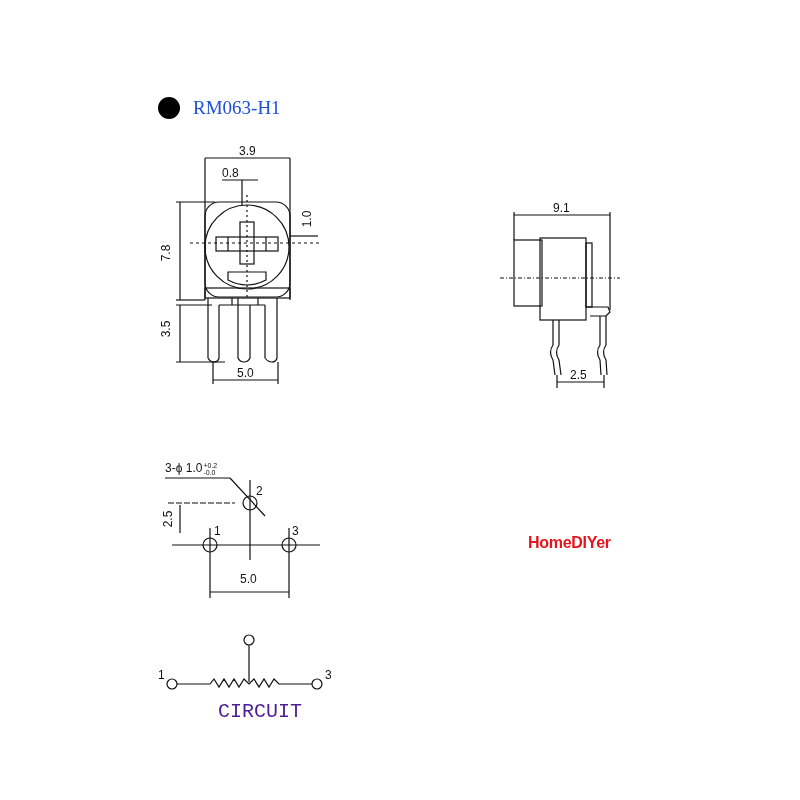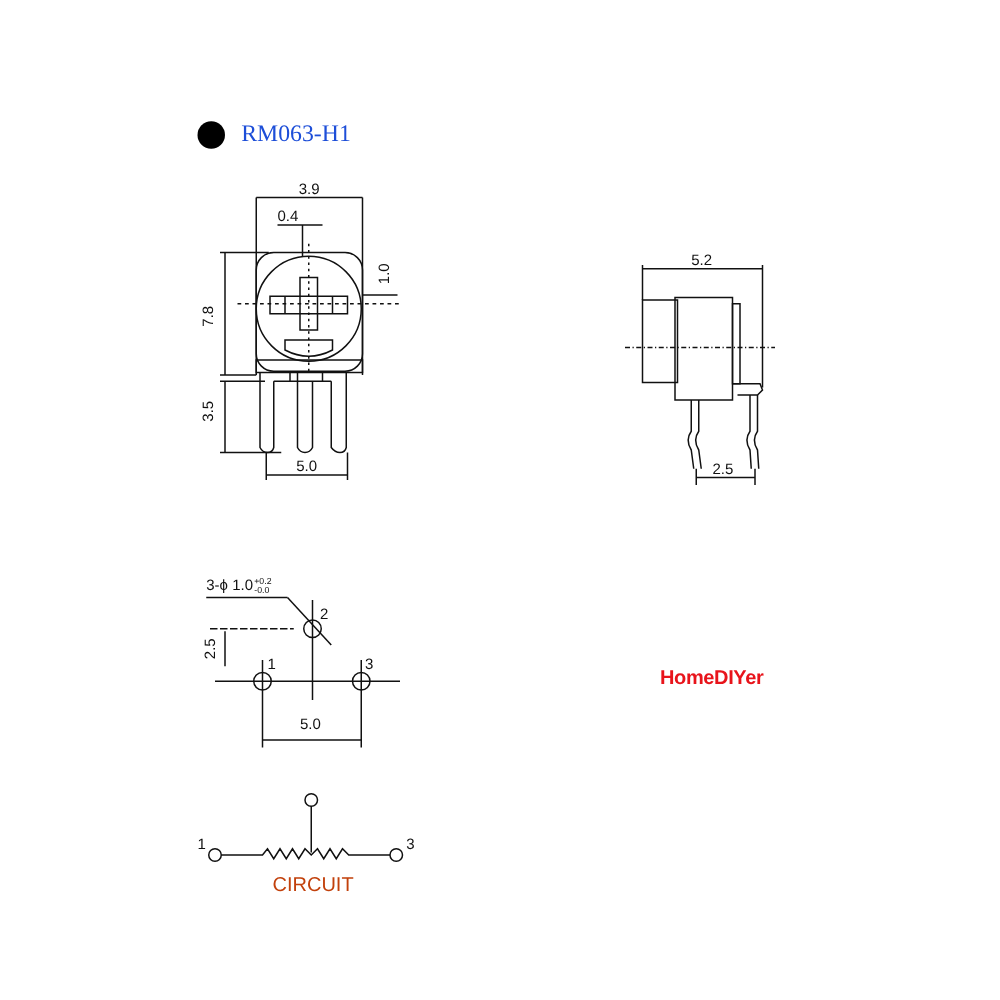--- a/index.html
+++ b/index.html
@@ -2,21 +2,21 @@
 <html><head>
 <meta charset="utf-8">
 <style>
   html,body{margin:0;padding:0;background:#ffffff;}
   body{width:800px;height:800px;position:relative;overflow:hidden;}
   .abs{position:absolute;}
   .title{left:193px;top:97px;font-family:"Liberation Serif",serif;font-size:19px;color:#1d4ed8;}
   .bullet{left:158px;top:97px;width:22px;height:22px;border-radius:50%;background:#000;}
   .dim{font-family:"Liberation Sans",sans-serif;font-size:12px;color:#111;}
   .brand{left:528px;top:534px;font-family:"Liberation Sans",sans-serif;font-weight:bold;font-size:16px;color:#e8141b;letter-spacing:-0.3px;}
-  .circ{left:218px;top:700px;font-family:Liberation Sans, sans-serif;font-size:16px;color:#c2410c;}
+  .circ{left:218px;top:700px;font-family:Liberation Mono, monospace;font-size:20px;color:#4c1d95;}
   svg{position:absolute;left:0;top:0;}
 </style>
 </head>
 <body>
 
 <div class="abs bullet"></div>
 <div class="abs title">RM063-H1</div>
 
 <svg width="800" height="800">
   <g stroke="#111" fill="none" stroke-width="1.2">
@@ -95,27 +95,27 @@
 
     <circle cx="249" cy="640" r="5"></circle>
     <line x1="249" y1="645" x2="249" y2="682"></line>
     <circle cx="172" cy="684" r="5"></circle>
     <circle cx="317" cy="684" r="5"></circle>
     <polyline points="177,684 210,684 214,679 219,687 224,679 229,687 234,679 239,687 244,679 249,684 254,679 259,687 264,679 269,687 274,679 279,684 312,684"></polyline>
   </g>
 </svg>
 
 <div class="abs dim" style="left:239px;top:144px;">3.9</div>
-<div class="abs dim" style="left:222px;top:166px;">0.4</div>
+<div class="abs dim" style="left:222px;top:166px;">0.8</div>
 <div class="abs dim" style="left:299px;top:212px;transform:rotate(-90deg);">1.0</div>
 <div class="abs dim" style="left:158px;top:246px;transform:rotate(-90deg);">7.8</div>
 <div class="abs dim" style="left:158px;top:322px;transform:rotate(-90deg);">3.5</div>
 <div class="abs dim" style="left:237px;top:366px;">5.0</div>
 
-<div class="abs dim" style="left:553px;top:201px;">5.2</div>
+<div class="abs dim" style="left:553px;top:201px;">9.1</div>
 <div class="abs dim" style="left:570px;top:368px;">2.5</div>
 
 <div class="abs dim" style="left:165px;top:461px;">
   <span>3-ϕ 1.0</span><span style="display:inline-block;vertical-align:middle;font-size:7px;line-height:7px;margin-left:1px;"><span>+0.2</span><br><span>-0.0</span></span>
 </div>
 <div class="abs dim" style="left:256px;top:484px;">2</div>
 <div class="abs dim" style="left:214px;top:524px;">1</div>
 <div class="abs dim" style="left:292px;top:524px;">3</div>
 <div class="abs dim" style="left:160px;top:512px;transform:rotate(-90deg);">2.5</div>
 <div class="abs dim" style="left:240px;top:572px;">5.0</div>

